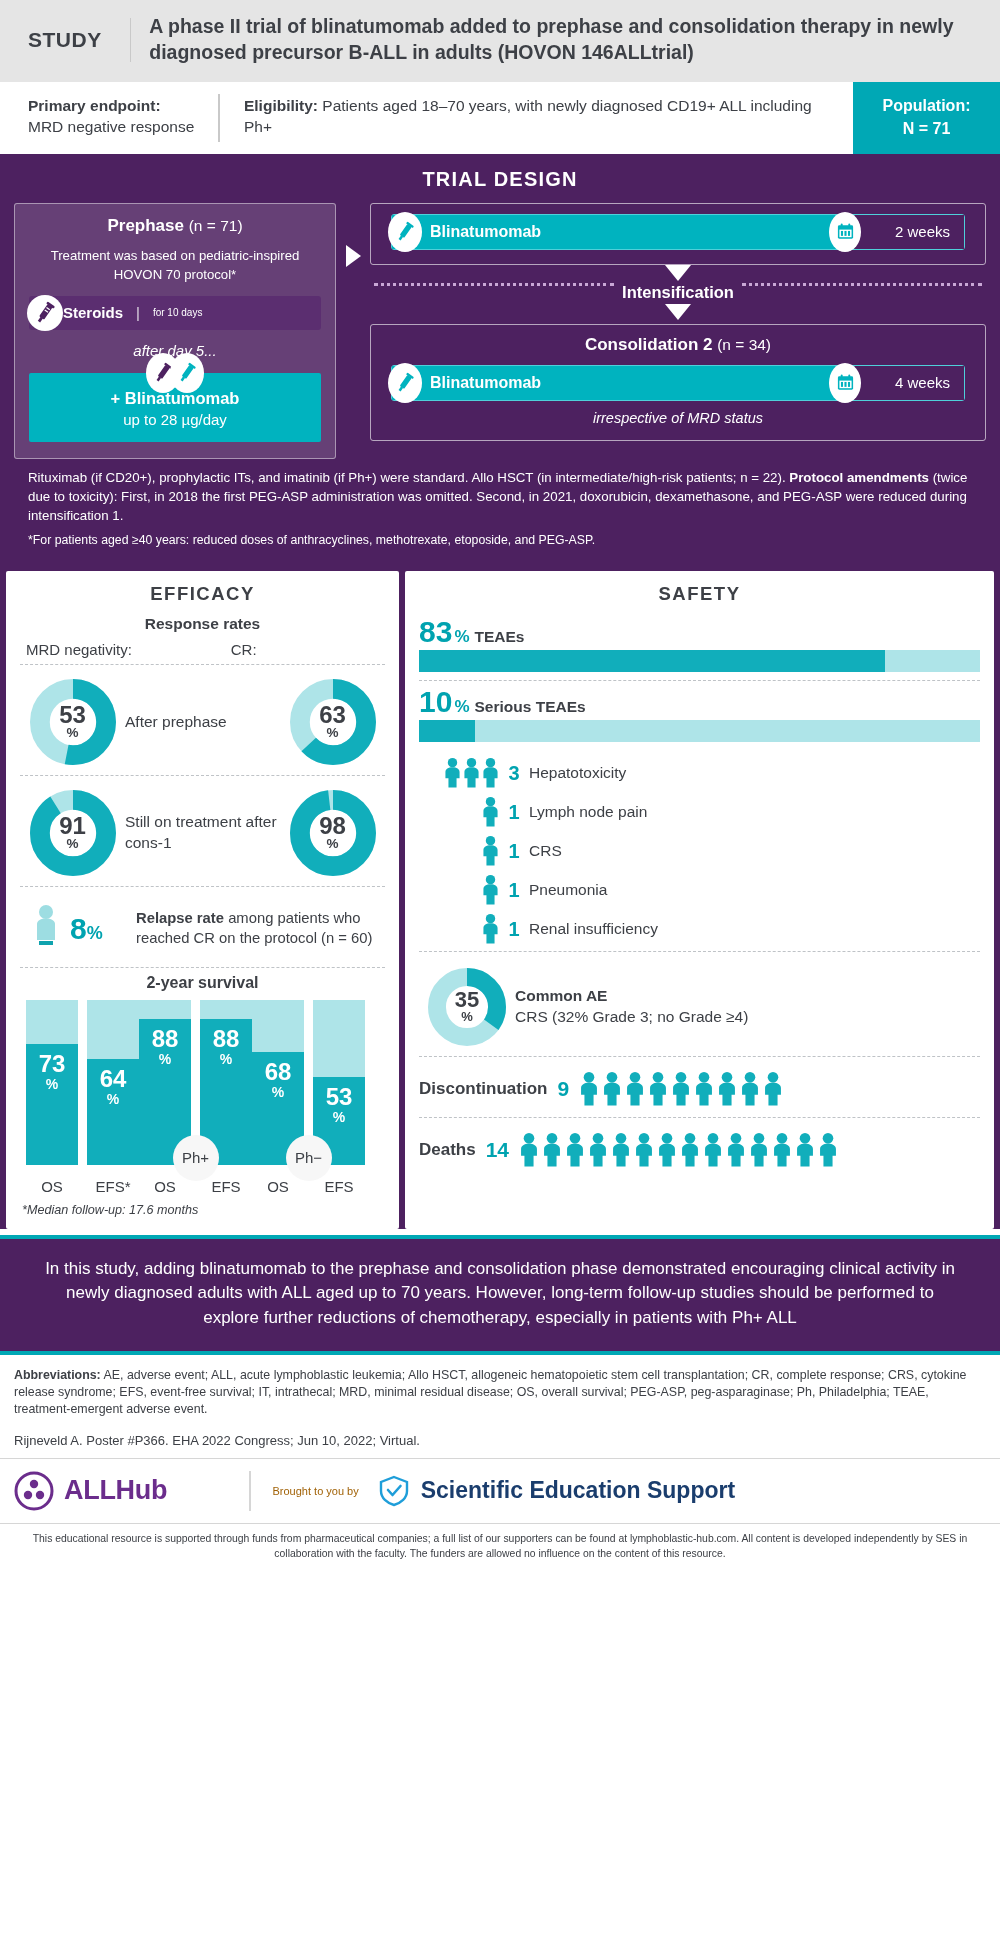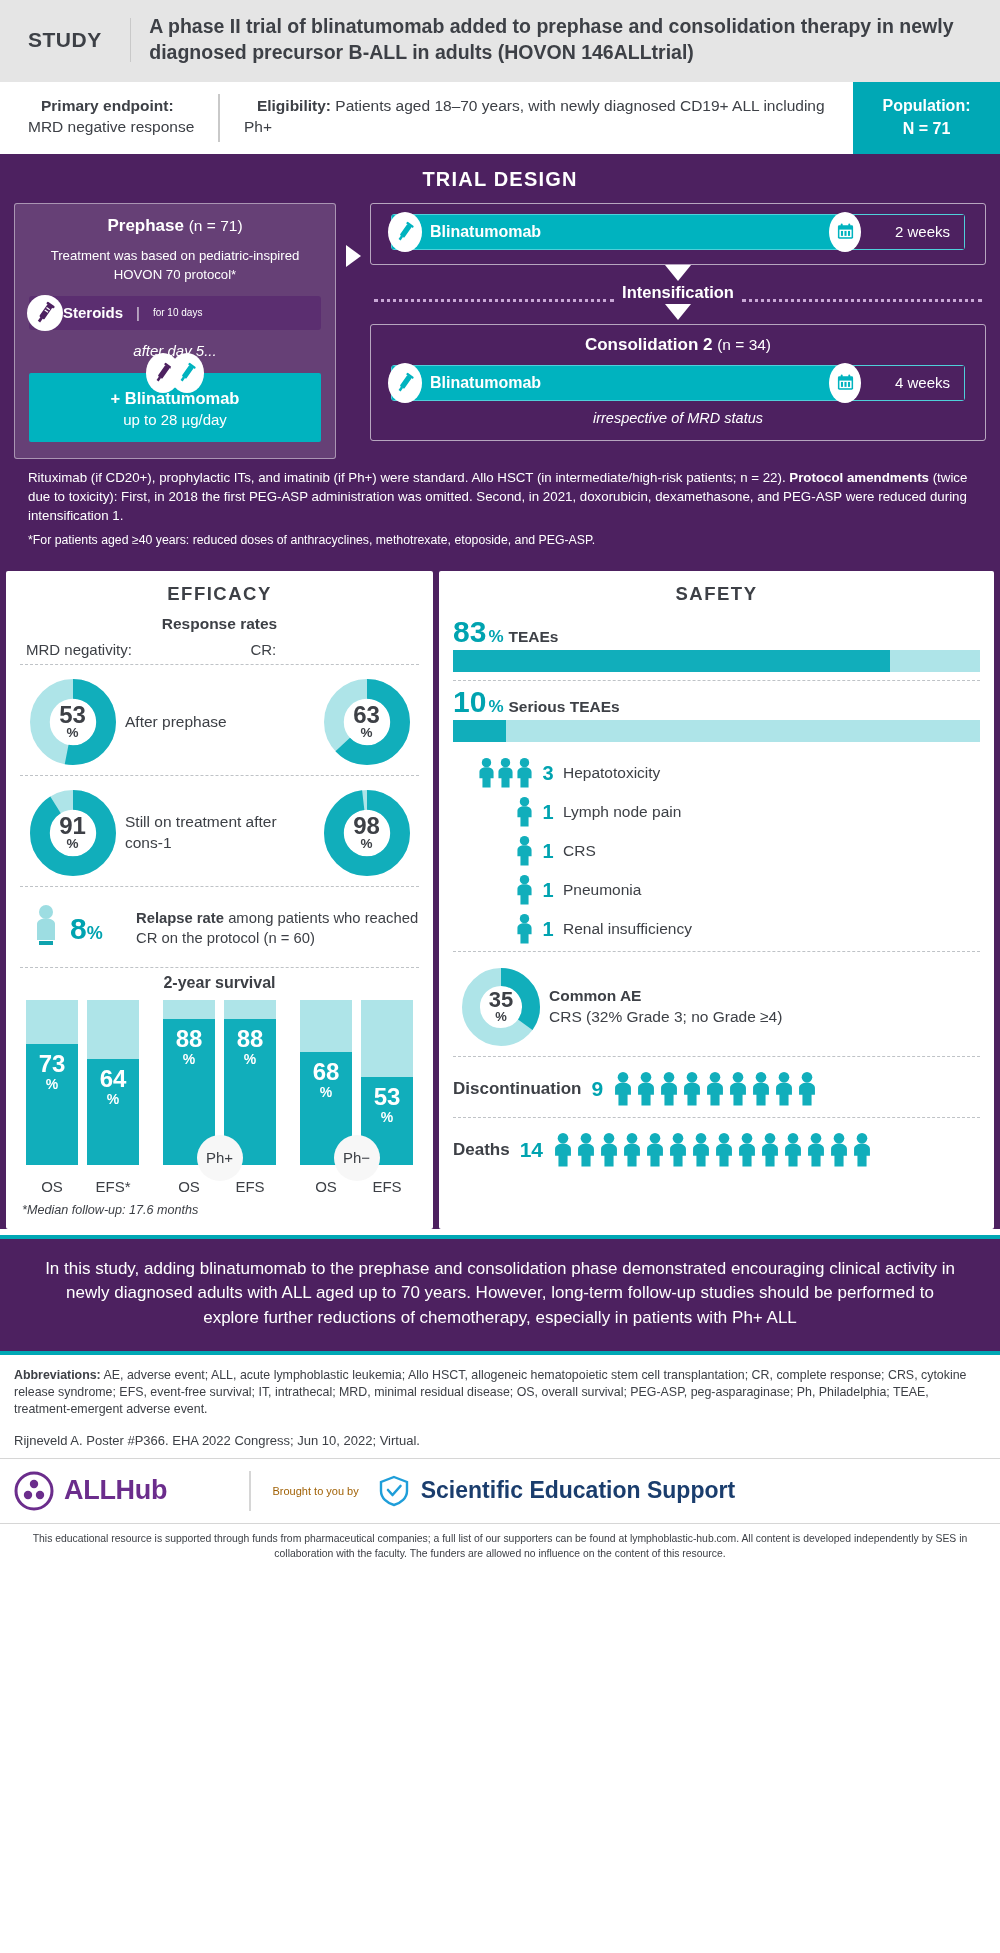--- a/index.html
+++ b/index.html
@@ -20,21 +20,21 @@
   }
   .study-label {
     font-size: 21px; font-weight: bold; letter-spacing: .5px;
     color: #3d4046; width: 110px; flex: 0 0 110px; padding-left: 8px;
   }
   .study-divider { width: 2px; background: #c9c9c9; align-self: stretch; margin: 4px 18px 4px 0; }
   .study-title { font-size: 19.5px; font-weight: bold; line-height: 1.33; color: #3d4046; }
 
   .meta-row { display: flex; align-items: stretch; background: #ffffff; }
   .meta-cell { padding: 14px 20px 16px 28px; font-size: 15.5px; line-height: 1.35; }
-  .meta-cell b { font-weight: bold; margin-left: 13px; }
+  .meta-cell b { font-weight: bold; }
   .meta-primary { flex: 0 0 218px; }
   .meta-vline { width: 2px; background: #c9c9c9; margin: 12px 0; }
   .meta-elig { flex: 1 1 auto; padding-left: 24px; }
   .meta-pop {
     flex: 0 0 147px; background: #00a8b5; color: #fff; text-align: center;
     display: flex; flex-direction: column; justify-content: center; align-items: center;
     font-size: 16px; font-weight: bold; line-height: 1.4;
   }
 
   
@@ -118,21 +118,21 @@
     width: 34px; height: 40px; border-radius: 50%; background: #fff;
     display: flex; align-items: center; justify-content: center;
   }
   .pill-ic-cal {
     position: absolute; left: calc(100% - 118px - 17px); top: 50%; transform: translateY(-50%);
     width: 32px; height: 40px; border-radius: 50%; background: #fff;
     display: flex; align-items: center; justify-content: center; z-index: 2;
   }
   .down-arrow { display: flex; justify-content: center; }
   .tri-down { width: 0; height: 0; border-top: 16px solid #fff; border-left: 13px solid transparent; border-right: 13px solid transparent; }
-  .intens-row { display: flex; align-items: flex-end; gap: 8px; padding: 2px 4px; }
+  .intens-row { display: flex; align-items: flex-start; gap: 8px; padding: 2px 4px; }
   .dotline { flex: 1 1 auto; border-top: 3px dotted #c9a8d6; }
   .intens-lbl { font-size: 16.5px; font-weight: bold; }
   .irresp { font-style: italic; font-size: 14.5px; margin-top: 9px; }
 
   .trial-note { font-size: 13.3px; line-height: 1.42; padding: 10px 14px 0 14px; }
   .trial-note b { font-weight: bold; }
   .trial-note2 { font-size: 12.3px; padding: 7px 14px 8px 14px; }
 
   
   .panels { display: flex; gap: 6px; padding: 6px 6px 0 6px; background: #4d2160; }
@@ -158,21 +158,21 @@
   .donut .ctr .pc { font-size: 13.5px; font-weight: bold; color: #3d4046; }
 
   .relapse-row { display: flex; align-items: center; padding: 12px 0 12px 2px; }
   .relapse-icon { flex: 0 0 48px; display: flex; justify-content: center; }
   .relapse-num { flex: 0 0 66px; font-size: 30px; font-weight: bold; color: #00a3b0; }
   .relapse-num .sm { font-size: 18px; }
   .relapse-txt { flex: 1 1 auto; font-size: 14.8px; line-height: 1.33; }
   .relapse-txt b { font-weight: bold; }
 
   .surv-h { text-align: center; font-size: 16px; font-weight: bold; margin: 6px 0 8px 0; }
-  .bars-area { display: flex; padding: 0 6px; gap: 24px; }
+  .bars-area { display: flex; padding: 0 6px; }
   .bar-group { display: flex; gap: 9px; position: relative; }
   .bar-col { width: 52px; }
   .bar-stack { height: 165px; display: flex; flex-direction: column; justify-content: flex-end; position: relative; background: #aee4e8; }
   .bar-fill { background: #11aebb; width: 100%; display: flex; flex-direction: column; align-items: center; justify-content: flex-start; padding-top: 8px; }
   .bar-fill .num { font-size: 24px; font-weight: bold; color: #fff; line-height: 1; }
   .bar-fill .pc { font-size: 14px; font-weight: bold; color: #fff; }
   .bar-cap { text-align: center; font-size: 15px; margin-top: 13px; color: #3d4046; }
   .ph-bubble {
     position: absolute; left: 50%; bottom: 14px; transform: translateX(-50%);
     width: 46px; height: 46px; border-radius: 50%; background: #f7f7f7;

